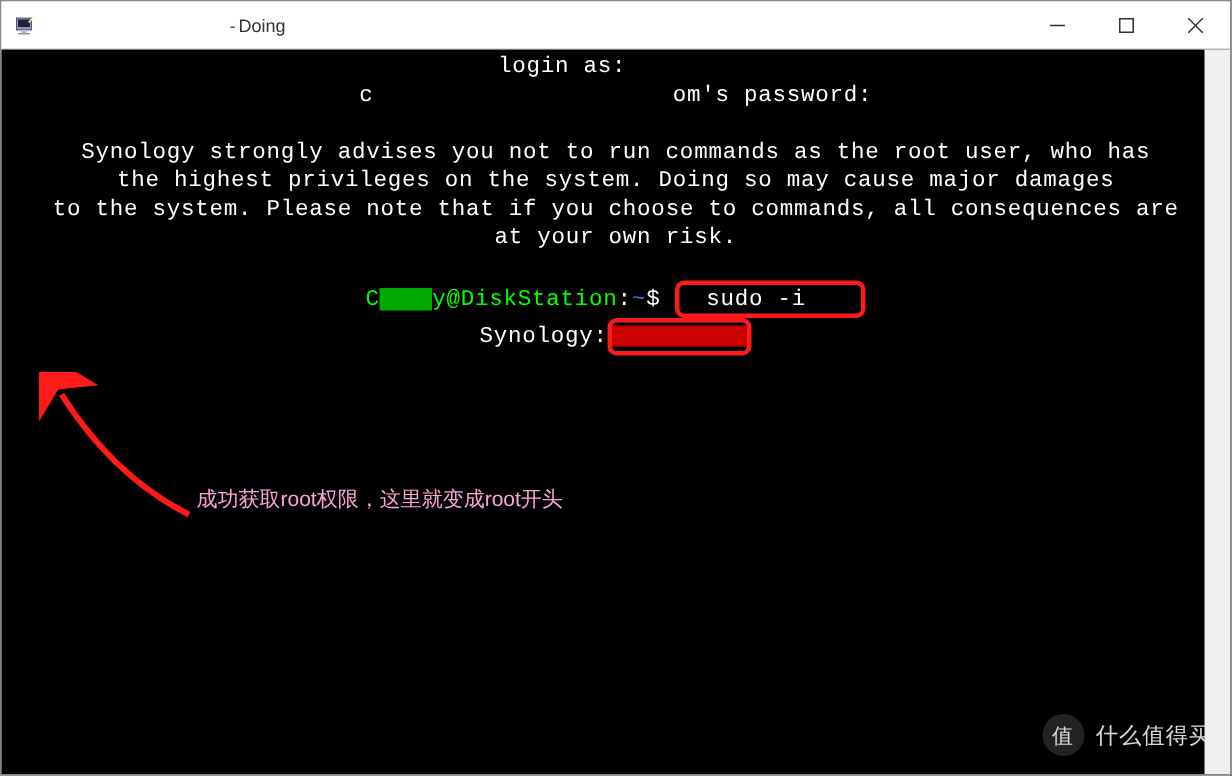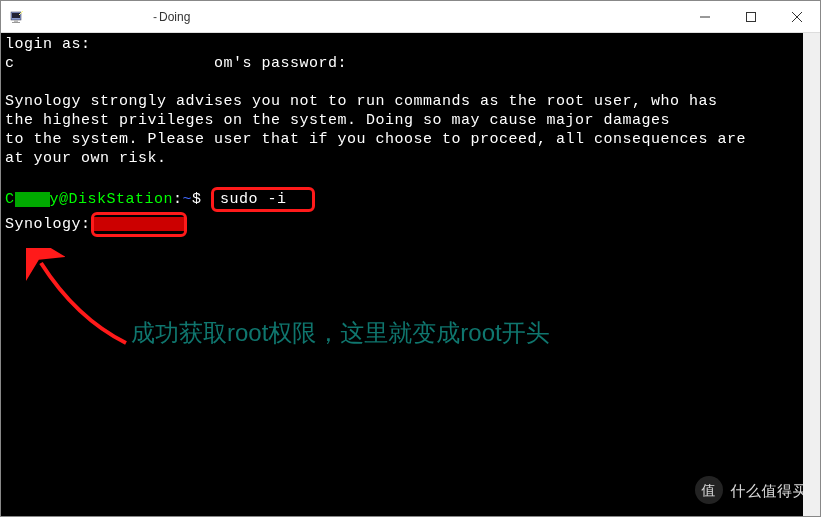--- a/index.html
+++ b/index.html
@@ -60,20 +60,21 @@
     }
     .terminal {
       background: #000;
       height: calc(100% - 32px);
       padding: 2px 4px;
       font-size: 15px;
       line-height: 19px;
       position: relative;
       font-family: 'Courier New', monospace;
       letter-spacing: 0.5px;
+      text-align: center;
     }
     .term-line {
       white-space: pre;
       color: #fff;
     }
     .green { color: #00ff00; }
     .blue { color: #4169ff; }
     .white { color: #fff; }
     .redacted {
       display: inline-block;
@@ -85,37 +86,37 @@
       display: inline-block;
       background: #fff;
       color: #fff;
       filter: blur(3px);
       width: 120px;
       height: 12px;
     }
     .highlight-box {
       border: 3px solid #ff1a1a;
       border-radius: 6px;
-      padding: 0 6px;
+      padding: 0 18px;
       display: inline-block;
     }
     .cursor-block {
       display: inline-block;
       width: 10px;
       height: 17px;
       background: #00ff00;
       vertical-align: text-bottom;
     }
     .annotation {
       position: absolute;
       top: 290px;
       left: 130px;
-      color: #0f766e;
+      color: #f9a8d4;
       font-family: 'Microsoft YaHei', Arial, sans-serif;
-      font-size: 24px;
+      font-size: 14px;
       letter-spacing: 0;
     }
     .arrow {
       position: absolute;
       top: 215px;
       left: 25px;
       width: 110px;
       height: 100px;
       pointer-events: none;
     }
@@ -191,21 +192,21 @@
       </div>
     </div>
   </div>
 
   <div class="terminal">
     <div class="term-line"><span class="white">login as: </span><span class="redacted" style="width:62px;height:15px;"></span></div>
     <div class="term-line"><span class="white">c</span><span class="redacted" style="width:90px;height:15px;"></span> <span class="redacted" style="width:100px;height:15px;"></span><span class="white">om's password:</span></div>
     <div class="term-line">&nbsp;</div>
     <div class="term-line white">Synology strongly advises you not to run commands as the root user, who has</div>
     <div class="term-line white">the highest privileges on the system. Doing so may cause major damages</div>
-    <div class="term-line white">to the system. Please user that if you choose to proceed, all consequences are</div>
+    <div class="term-line white">to the system. Please note that if you choose to commands, all consequences are</div>
     <div class="term-line white">at your own risk.</div>
     <div class="term-line">&nbsp;</div>
     <div class="term-line"><span class="green">C</span><span class="redacted" style="width:35px;height:15px;background:#0a0;"></span><span class="green">y@DiskStation</span><span class="white">:</span><span class="blue">~</span><span class="white">$ </span><span class="highlight-box"><span class="white">sudo -i</span>&nbsp;&nbsp;</span></div>
     <div class="term-line"><span class="white">Synology:</span><span class="highlight-box" style="padding:0;"><span class="redacted" style="width:90px;height:14px;background:#cc0000;"></span></span></div>
 
     <svg class="arrow" viewBox="0 0 110 100">
       <defs>
         <marker id="ahead" markerWidth="12" markerHeight="12" refX="2" refY="6" orient="auto">
           <path d="M0,0 L12,6 L0,12 L3,6 Z" fill="#ff1a1a"></path>
         </marker>

